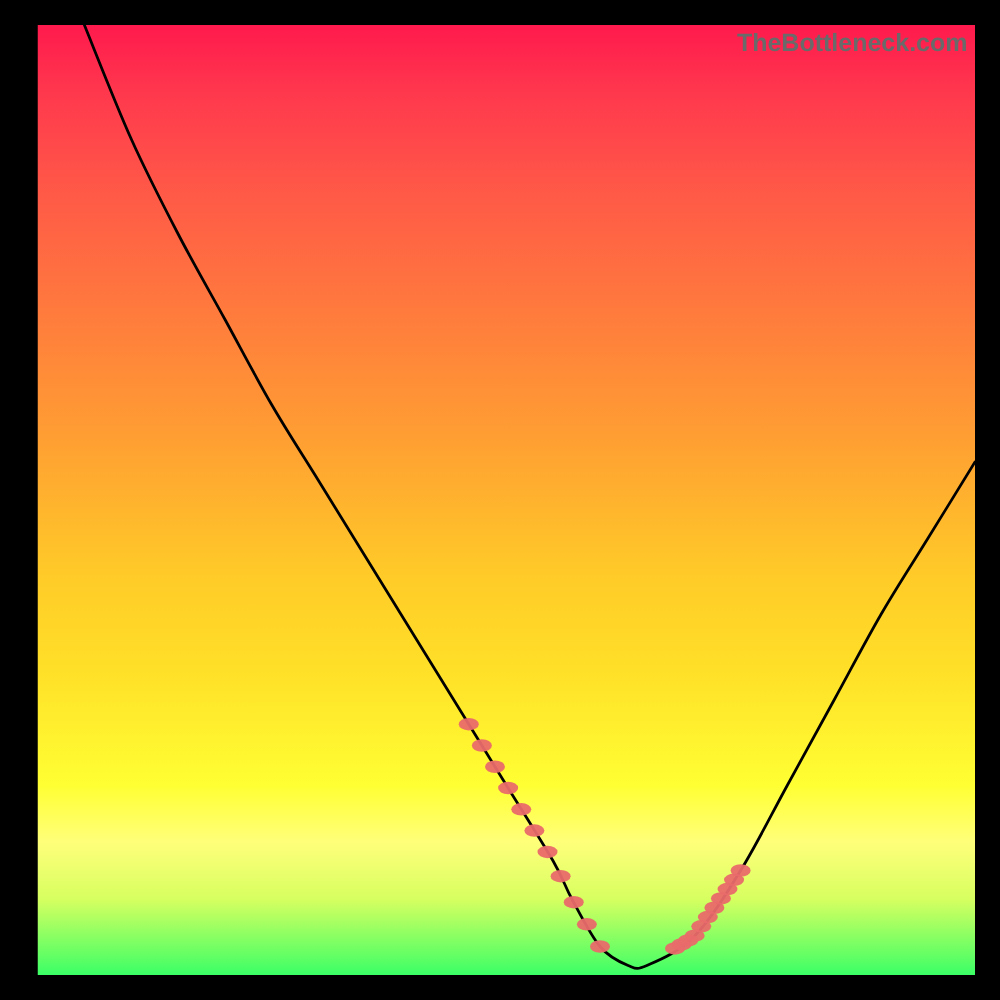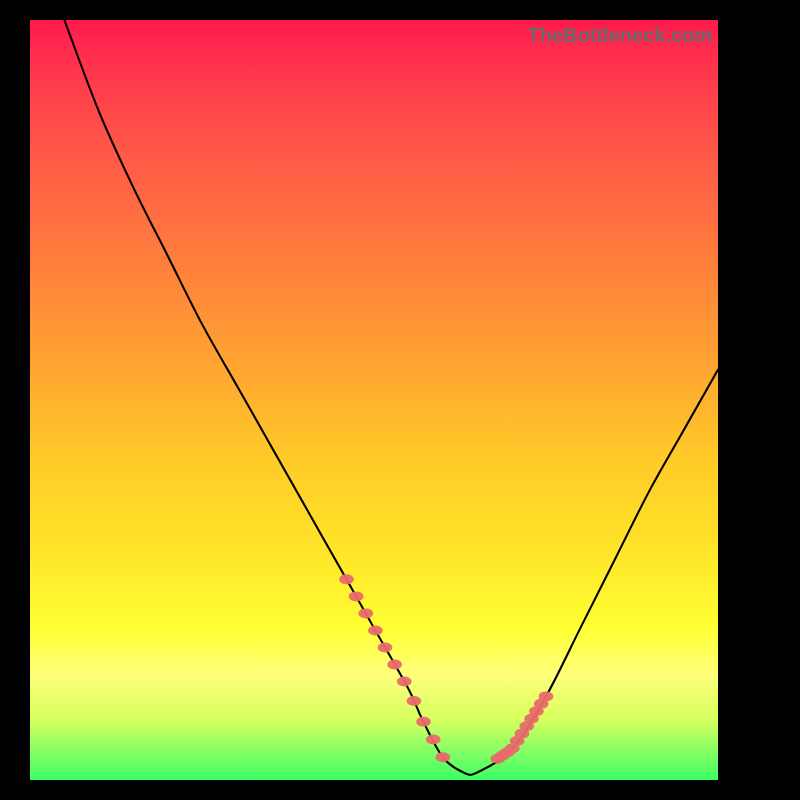--- a/index.html
+++ b/index.html
@@ -9,21 +9,21 @@
   .frame {
     position: absolute;
     left: 0; top: 0;
     width: 800px; height: 800px;
     background: #000;
   }
 
   .plot-area {
     position: absolute;
     left: 30px; top: 20px;
-    width: 688px; height: 760px;
+    width: 750px; height: 760px;
     overflow: hidden;
   }
 
   .gradient-bg {
     position: absolute;
     left: 0; top: 0; right: 0; bottom: 0;
     background: linear-gradient(to bottom,
       #ff1a4d 0%,
       #ff3b4d 8%,
       #ff5a47 18%,

